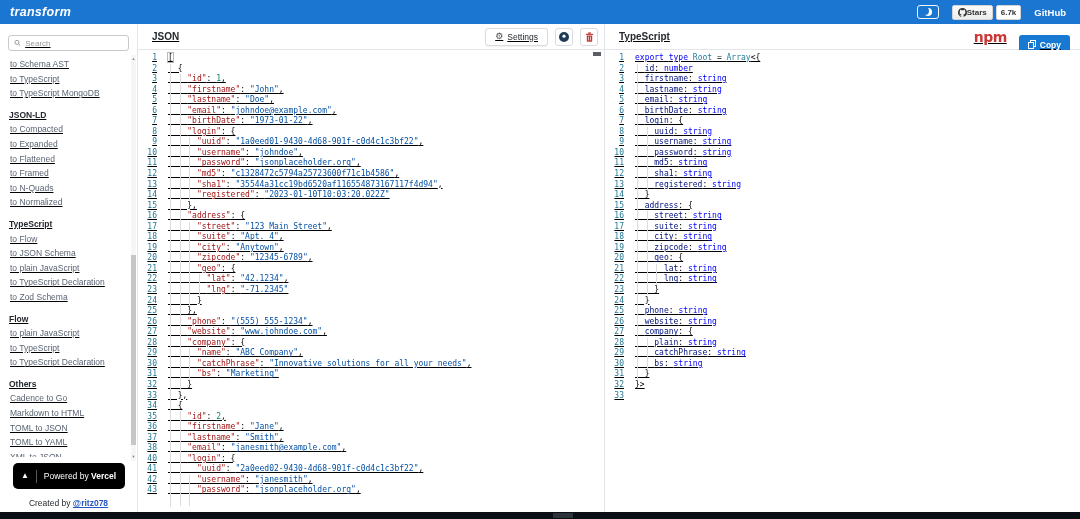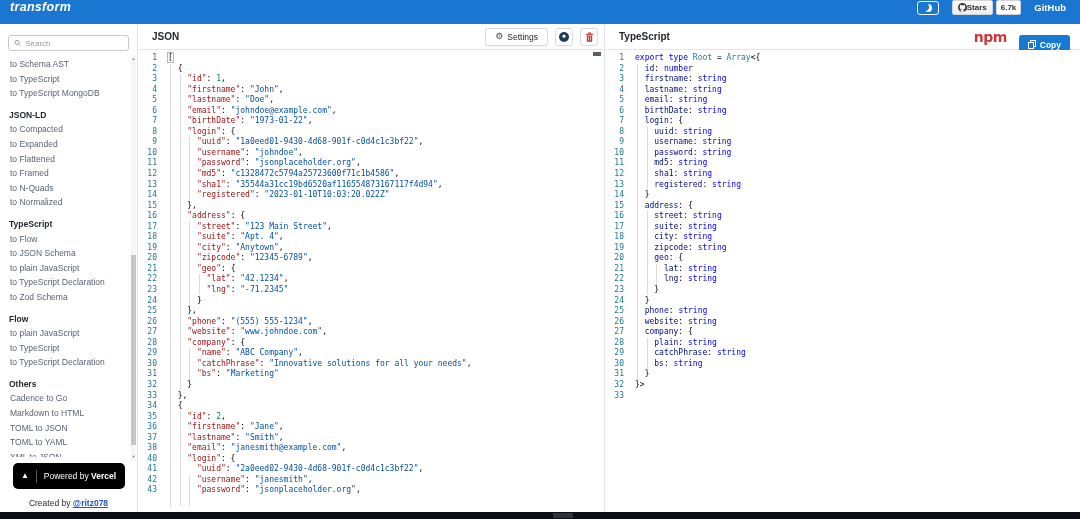--- a/index.html
+++ b/index.html
@@ -1,30 +1,30 @@
 <!DOCTYPE html>
 <html style="--accent: #1b76d2; --npm-red: #cb3837; --copy-blue: #1879d2; --link-blue: #2457c5; --jk: #a31515; --jv: #0451a5; --jn: #098658; --tk: #0000ff; --tt: #267f99; --tp: #0000ff; --ti: #001080; --ln: #237893; --bottom-bar: #0b0f15; --bottom-thumb: #2d333b;"><head>
 <meta charset="utf-8">
 <style>
   * { box-sizing: border-box; margin: 0; padding: 0; }
   html,body { width:1080px; height:519px; overflow:hidden; font-family:"Liberation Sans",sans-serif; background:#fff; }
 
   
-  .topbar { height:24px; background:var(--accent); display:flex; align-items:flex-start; justify-content:space-between; padding:0 14px 0 10px; }
+  .topbar { height:24px; background:var(--accent); display:flex; align-items:center; justify-content:space-between; padding:0 14px 0 10px; }
   .logo { color:#fff; font-size:12.5px; font-weight:bold; font-style:italic; letter-spacing:.3px; }
   .topbar-right { display:flex; align-items:center; gap:13px; }
   .moon-btn { background:transparent; border:1px solid rgba(255,255,255,.95); border-radius:3px; width:22px; height:14px; display:flex; align-items:center; justify-content:center; cursor:pointer; }
   .crescent { width:8px; height:8px; border-radius:50%; box-shadow:inset -3px -1px 0 0 #fff; }
   .star-widget { display:flex; align-items:center; }
   .star-main { display:flex; align-items:center; gap:0; background:linear-gradient(#fbfbfb,#ececec); border:1px solid #d4d4d4; border-radius:2px; height:15px; padding:0 5px; font-size:8px; font-weight:bold; color:#333; cursor:pointer; }
   .star-count { background:#fff; border:1px solid #d4d4d4; border-radius:2px; height:15px; padding:0 4px; margin-left:3px; display:flex; align-items:center; font-size:8px; font-weight:bold; color:#333; cursor:pointer; }
   .gh-link { color:#fff; font-weight:bold; font-size:9.5px; text-decoration:none; }
 
   
-  .main { display:flex; height:488px; }
+  .main { display:flex; height:488px;text-decoration:underline; }
 
   
   .sidebar { width:138px; flex:none; position:relative; border-right:1px solid #e1e4e8; background:#fff; }
   .search-box { margin:11px 8px 2px 8px; height:16px; border:1px solid #c9c9c9; border-radius:3px; display:flex; align-items:center; gap:4px; padding:0 5px; }
   .search-box input { border:none; outline:none; width:100%; font-size:8px; color:#333; font-family:"Liberation Sans",sans-serif; }
   .search-box input::placeholder { color:#9a9a9a; }
   .nav-scroll { height:404px; overflow:hidden; padding:4px 10px 0 9px; }
   .nav-header { font-size:8.5px; font-weight:bold; color:#24292f; height:14.6px; line-height:14.6px; margin-top:7px; }
   .nav-item { font-size:8.5px; color:#5a6472; height:14.6px; line-height:14.6px; padding-left:1px; cursor:pointer; white-space:nowrap; }
   .sb-track { position:absolute; right:1px; top:31px; width:5px; height:406px; background:#f6f6f6; }

